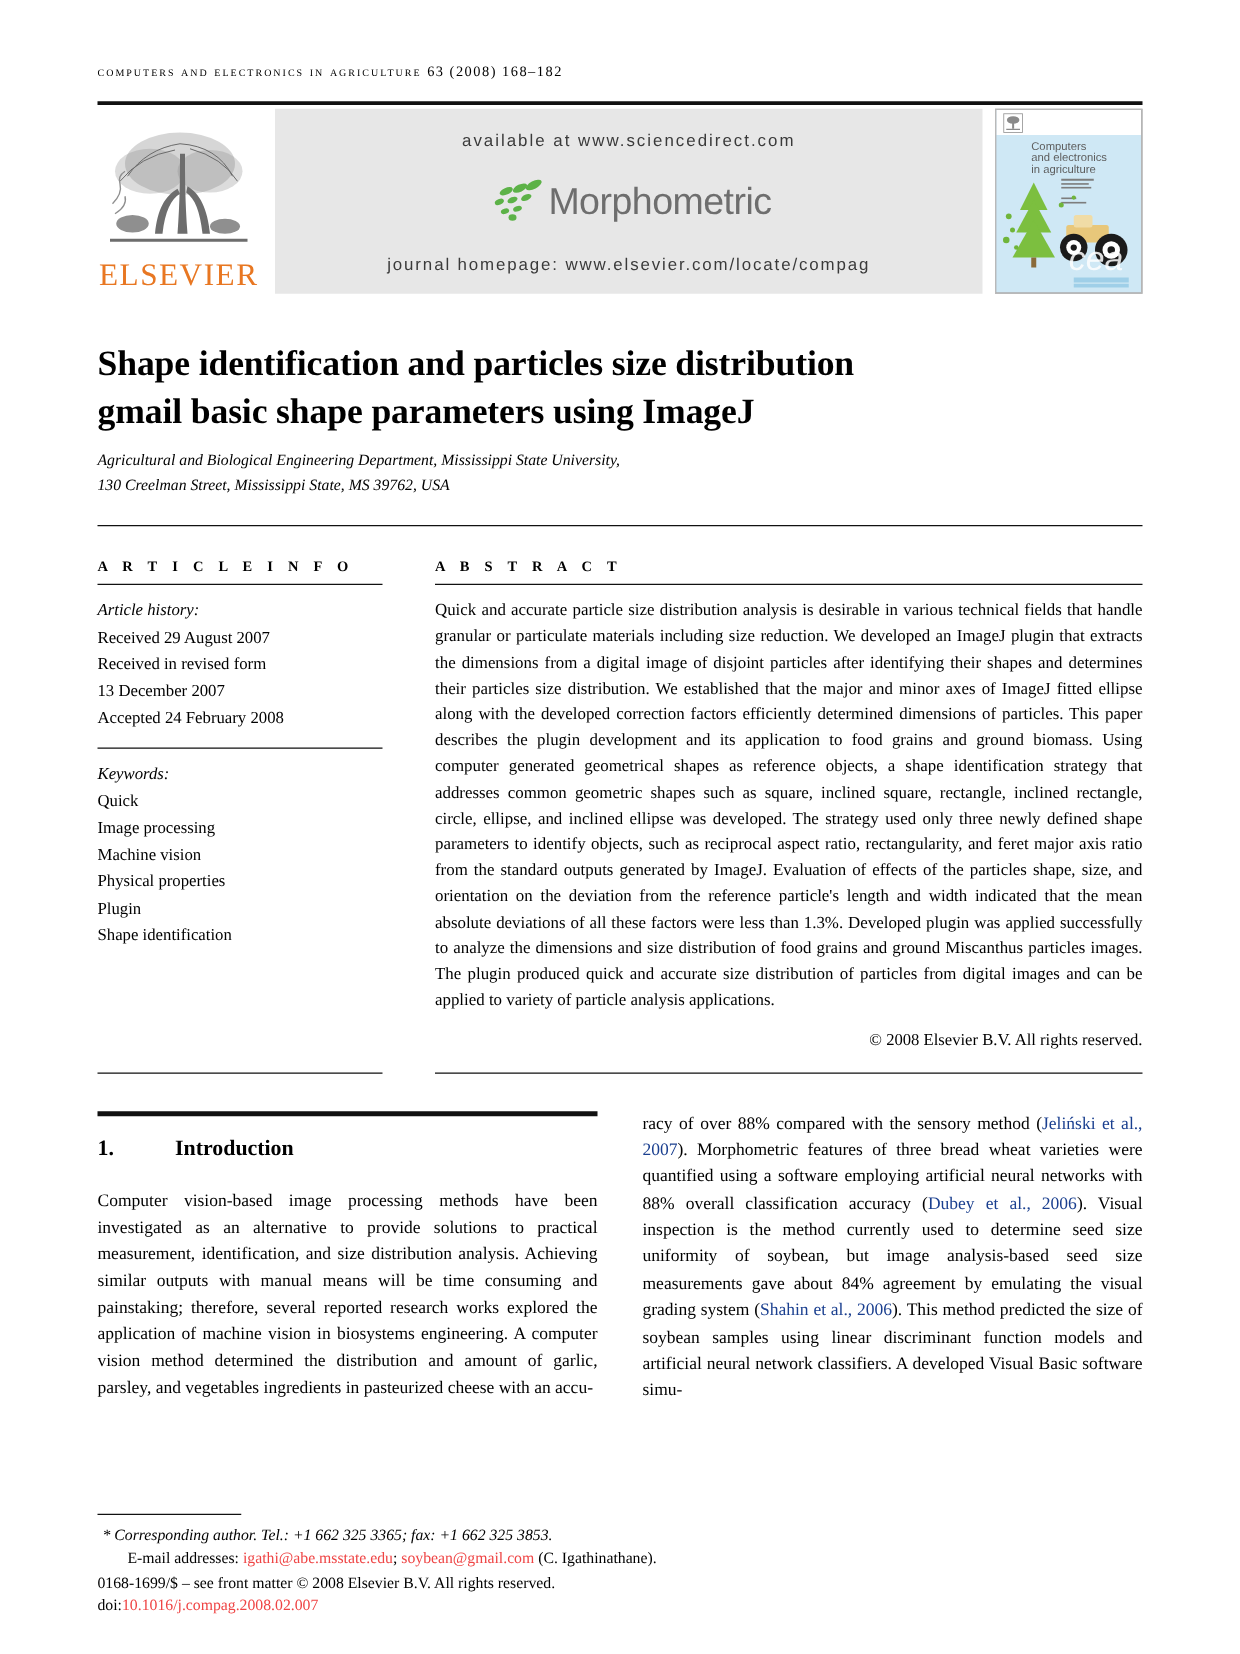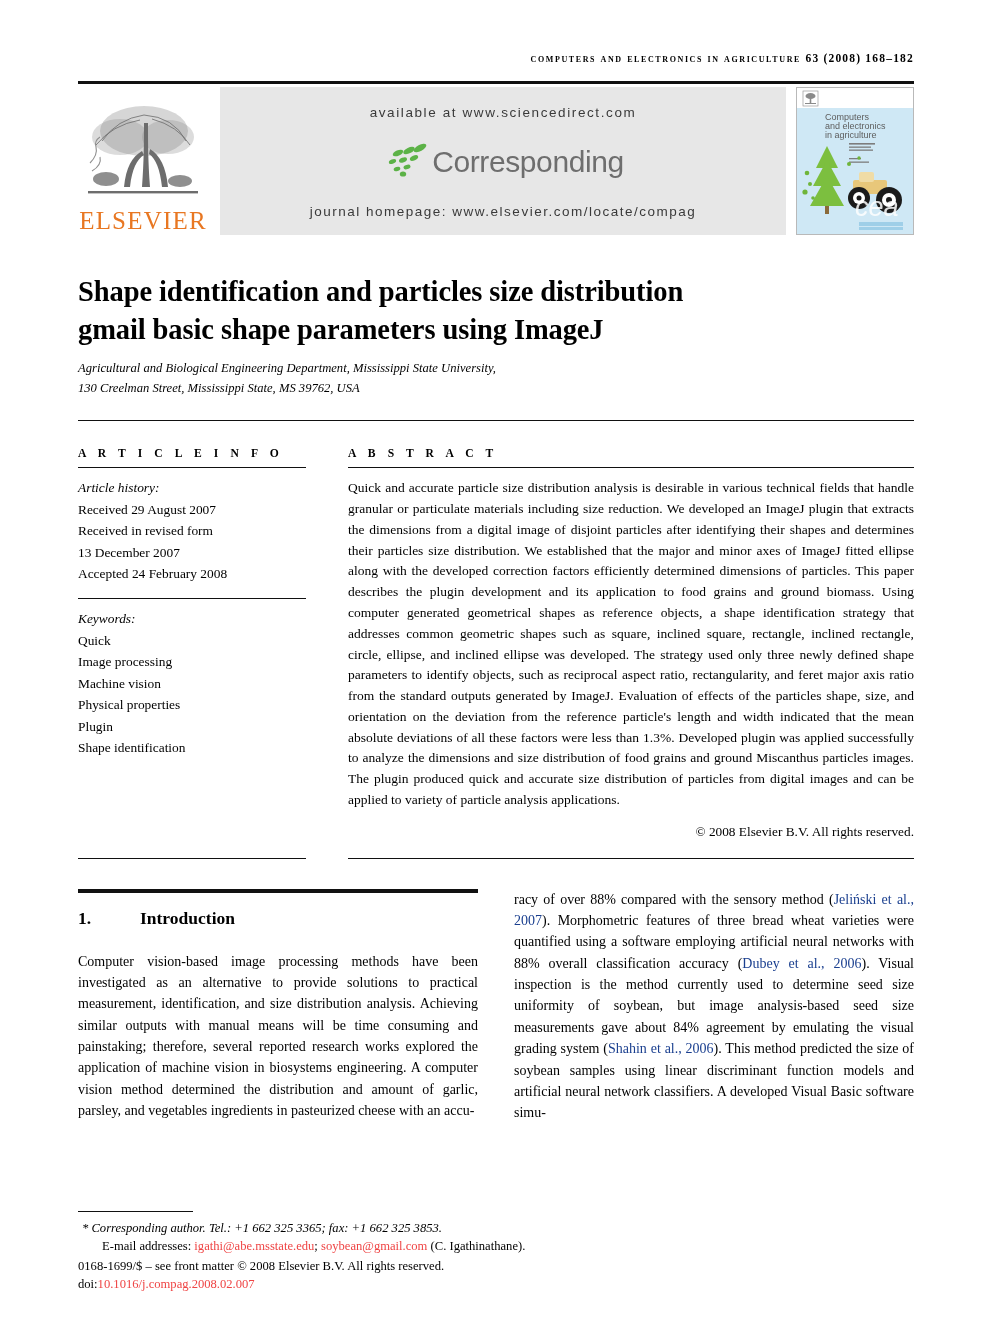--- a/index.html
+++ b/index.html
@@ -19,23 +19,23 @@
   .page {
     position: relative;
     width: 992px;
     height: 1323px;
     box-sizing: border-box;
     padding: 0 78px;
   }
 
   
   .running-head {
-    text-align: right;
-    font-family: "Liberation Serif", serif;
-    font-weight: bold;
+    text-align: left;
+    font-family: "Liberation Serif", serif;
+    font-weight: normal;
     font-size: 11.5px;
     letter-spacing: 1.6px;
     padding-top: 52px;
     font-variant: small-caps;
     text-transform: lowercase;
   }
   .running-head .vol { letter-spacing: 1.2px; }
 
   .rule-top {
     margin-top: 17px;
@@ -306,21 +306,21 @@
               <ellipse cx="16" cy="12" rx="5.6" ry="2.7" transform="rotate(-24 16 12)"></ellipse>
               <ellipse cx="32" cy="17" rx="4.4" ry="2.4" transform="rotate(-24 32 17)"></ellipse>
               <ellipse cx="21" cy="19" rx="4.2" ry="2.3" transform="rotate(-22 21 19)"></ellipse>
               <ellipse cx="10.5" cy="20.5" rx="3.8" ry="2.2" transform="rotate(-22 10.5 20.5)"></ellipse>
               <ellipse cx="25" cy="26" rx="3.6" ry="2.2" transform="rotate(-18 25 26)"></ellipse>
               <ellipse cx="15" cy="28" rx="3.4" ry="2.1" transform="rotate(-18 15 28)"></ellipse>
               <ellipse cx="21" cy="33" rx="3.2" ry="2.6"></ellipse>
             </g>
           </svg>
         </span>
-        <span class="sd-word">Corresponding</span>
+        <span class="sd-word">Morphometric</span>
       </div>
       <div class="sd-home">journal homepage: www.elsevier.com/locate/compag</div>
     </div>
 
     <div class="cover">
       <svg width="116" height="146" viewBox="0 0 116 146" aria-hidden="true" style="display:block">
         <rect x="0" y="0" width="116" height="146" fill="#cfe8f5"></rect>
         <rect x="0" y="0" width="116" height="20" fill="#ffffff"></rect>
         <rect x="6" y="3" width="15" height="15" fill="#ffffff" stroke="#9a9a9a" stroke-width="0.7"></rect>
         <g fill="#8a8a8a">

